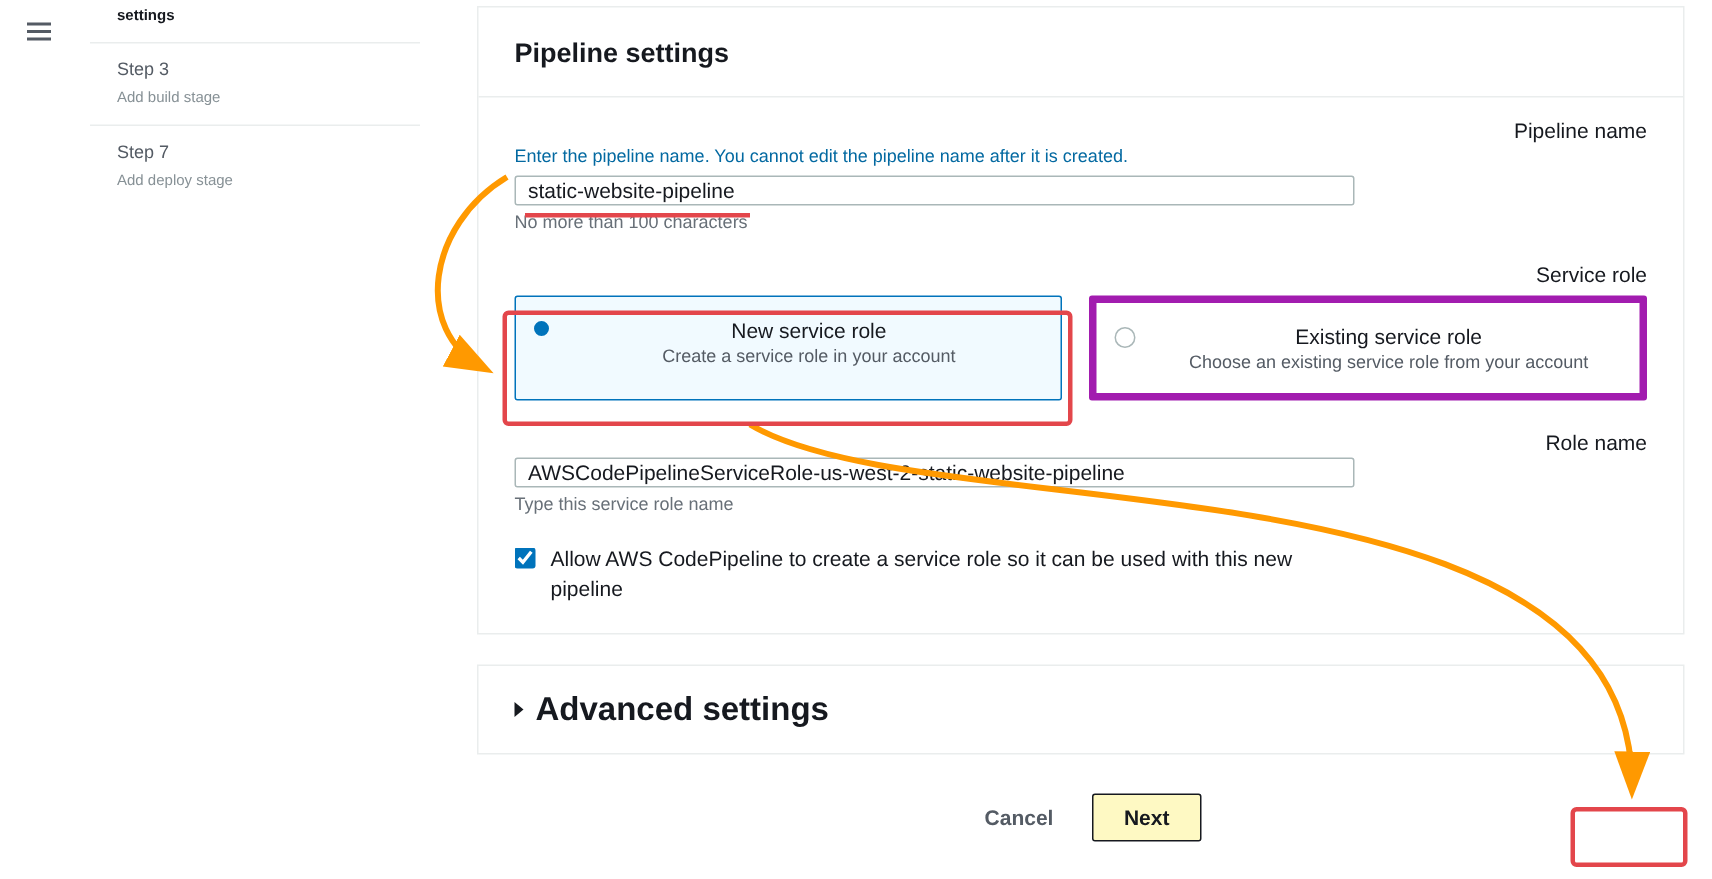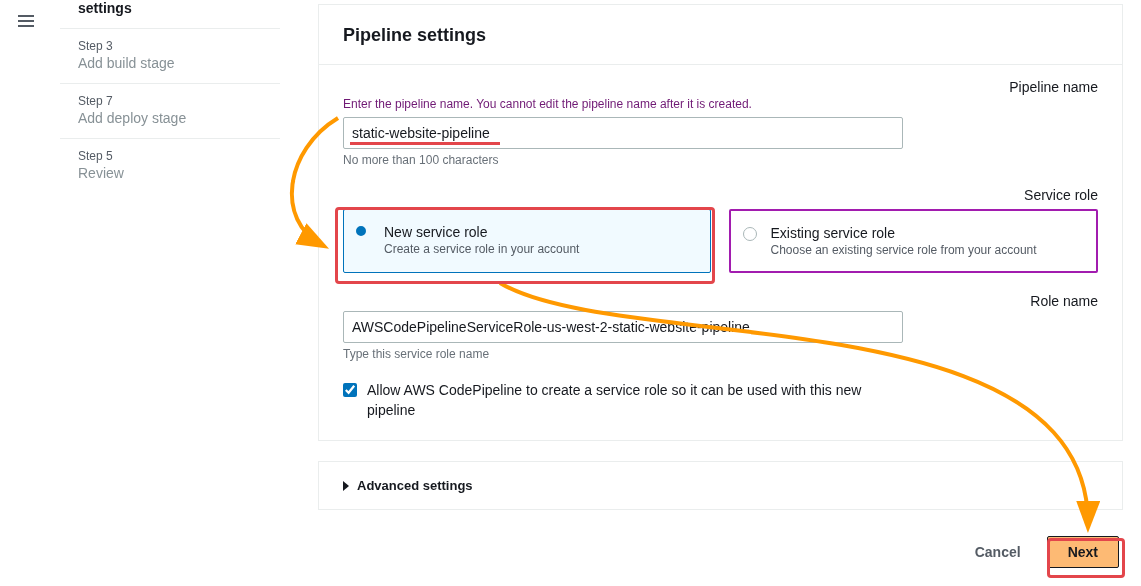--- a/index.html
+++ b/index.html
@@ -3,51 +3,51 @@
 <meta charset="utf-8">
 <style>
 * { box-sizing: border-box; margin: 0; padding: 0; }
 body { font-family: "Amazon Ember", "Helvetica Neue", Arial, sans-serif; font-size: 14px; color: #16191f; background: #fff; width: 1141px; height: 586px; overflow: hidden; position: relative; }
 .hamburger { position: absolute; left: 18px; top: 12px; cursor: pointer; }
 .hamburger-line { width: 16px; height: 2px; background: #545b64; margin: 3px 0; }
 .sidebar { position: absolute; left: 60px; top: 0; width: 220px; padding-top: 0; }
 .sidebar-step { border-top: 1px solid #eaeded; padding: 10px 18px 12px 18px; }
 .sidebar-step.first { border-top: none; padding-top: 0; }
 .sidebar-step .step-num { font-size: 12px; color: #545b64; display: block; margin-bottom: 2px; }
-.sidebar-step .step-label { font-size: 14px; color: #879196; }
+.sidebar-step .step-label { font-size: 10px; color: #879196; }
 .sidebar-step .step-label.active { color: #16191f; font-weight: 700; }
 .main { position: absolute; left: 318px; top: 4px; width: 805px; }
 .panel { border: 1px solid #eaeded; background: #fff; margin-bottom: 20px; }
 .panel-header { font-size: 18px; font-weight: 700; padding: 20px 24px 8px 24px; }
 .panel-divider { height: 1px; background: #eaeded; margin-top: 10px; }
 .panel-body { padding: 14px 24px 20px 24px; }
 .form-field { margin-bottom: 20px; }
 .field-label { font-size: 14px; color: #16191f; font-weight: 400; display: block; margin-bottom: 2px; text-align: right; }
-.field-desc { font-size: 12px; color: #701a75; display: block; margin-bottom: 6px; }
-.text-input { width: 560px; height: 32px; border: 1px solid #aab7b8; border-radius: 2px; padding: 0 8px; font-size: 14px; color: #16191f; }
+.field-desc { font-size: 12px; color: #0369a1; display: block; margin-bottom: 6px; }
+.text-input { width: 560px; height: 20px; border: 1px solid #aab7b8; border-radius: 2px; padding: 0 8px; font-size: 14px; color: #16191f; }
 .field-hint { font-size: 12px; color: #687078; display: block; margin-top: 4px; }
 .radio-group { display: flex; gap: 18px; }
-.radio-tile { flex: 1; border: 2px solid #a21caf; border-radius: 2px; padding: 14px 12px 14px 40px; position: relative; cursor: pointer; }
+.radio-tile { flex: 1; border: 5px solid #a21caf; border-radius: 2px; padding: 14px 12px 14px 40px; position: relative; cursor: pointer; }
 .radio-tile.selected { border: 1px solid #0073bb; background: #f1faff; }
 .radio-circle { position: absolute; left: 12px; top: 16px; width: 14px; height: 14px; border: 1px solid #aab7b8; border-radius: 50%; background: #fff; }
 .radio-tile.selected .radio-circle { border: 5px solid #0073bb; width: 6px; height: 6px; }
 .radio-title { font-size: 14px; color: #16191f; display: block; }
 .radio-desc { font-size: 12px; color: #545b64; display: block; margin-top: 2px; }
 .highlight-box { position: absolute; border: 3px solid #e3464b; border-radius: 4px; pointer-events: none; z-index: 5; }
 .underline-red { position: absolute; height: 3px; background: #e3464b; z-index: 5; pointer-events: none; }
 .checkbox-row { display: flex; align-items: flex-start; gap: 10px; }
 .checkbox { width: 14px; height: 14px; accent-color: #0073bb; margin-top: 2px; flex-shrink: 0; }
 .checkbox-label { font-size: 14px; color: #16191f; max-width: 520px; line-height: 1.4; }
 .advanced-header { display: flex; align-items: center; gap: 8px; padding: 16px 24px; cursor: pointer; }
 .caret { width: 0; height: 0; border-left: 6px solid #16191f; border-top: 5px solid transparent; border-bottom: 5px solid transparent; }
-.adv-title { font-size: 13px; font-weight: 700; }
-.footer-buttons { display: flex; justify-content: flex-end; gap: 6px; padding: 6px 4px 0 0; }
+.adv-title { font-size: 22px; font-weight: 700; }
+.footer-buttons { display: flex; justify-content: center; gap: 6px; padding: 6px 4px 0 0; }
 .btn { height: 32px; padding: 0 20px; font-size: 14px; border-radius: 2px; cursor: pointer; display: inline-flex; align-items: center; justify-content: center; }
 .btn-link { border: none; background: none; color: #545b64; font-weight: 700; }
-.btn-primary { background: #fdba74; border: 1px solid #16191f; color: #16191f; font-weight: 700; }
+.btn-primary { background: #fef9c3; border: 1px solid #16191f; color: #16191f; font-weight: 700; }
 .arrow-svg { position: absolute; z-index: 4; pointer-events: none; }
 </style>
 </head>
 <body>
 
 <div class="hamburger">
   <div class="hamburger-line"></div>
   <div class="hamburger-line"></div>
   <div class="hamburger-line"></div>
 </div>
@@ -57,42 +57,38 @@
     <span class="step-label active">settings</span>
   </div>
   <div class="sidebar-step">
     <span class="step-num">Step 3</span>
     <span class="step-label">Add build stage</span>
   </div>
   <div class="sidebar-step">
     <span class="step-num">Step 7</span>
     <span class="step-label">Add deploy stage</span>
   </div>
-  <div class="sidebar-step">
-    <span class="step-num">Step 5</span>
-    <span class="step-label">Review</span>
-  </div>
 </div>
 
 <div class="main">
   <div class="panel">
     <div class="panel-header">Pipeline settings</div>
     <div class="panel-divider"></div>
     <div class="panel-body">
 
       <div class="form-field">
         <span class="field-label">Pipeline name</span>
         <span class="field-desc">Enter the pipeline name. You cannot edit the pipeline name after it is created.</span>
         <input class="text-input" type="text" value="static-website-pipeline" style="">
         <span class="field-hint">No more than 100 characters</span>
       </div>
 
       <div class="form-field" style="position:relative;">
         <span class="field-label">Service role</span>
-        <div class="radio-group" style="margin-top:6px;">
+        <div class="radio-group" style="margin-top:6px;text-align:center;">
           <div class="radio-tile selected">
             <div class="radio-circle"></div>
             <span class="radio-title">New service role</span>
             <span class="radio-desc">Create a service role in your account</span>
           </div>
           <div class="radio-tile">
             <div class="radio-circle"></div>
             <span class="radio-title">Existing service role</span>
             <span class="radio-desc">Choose an existing service role from your account</span>
           </div>

